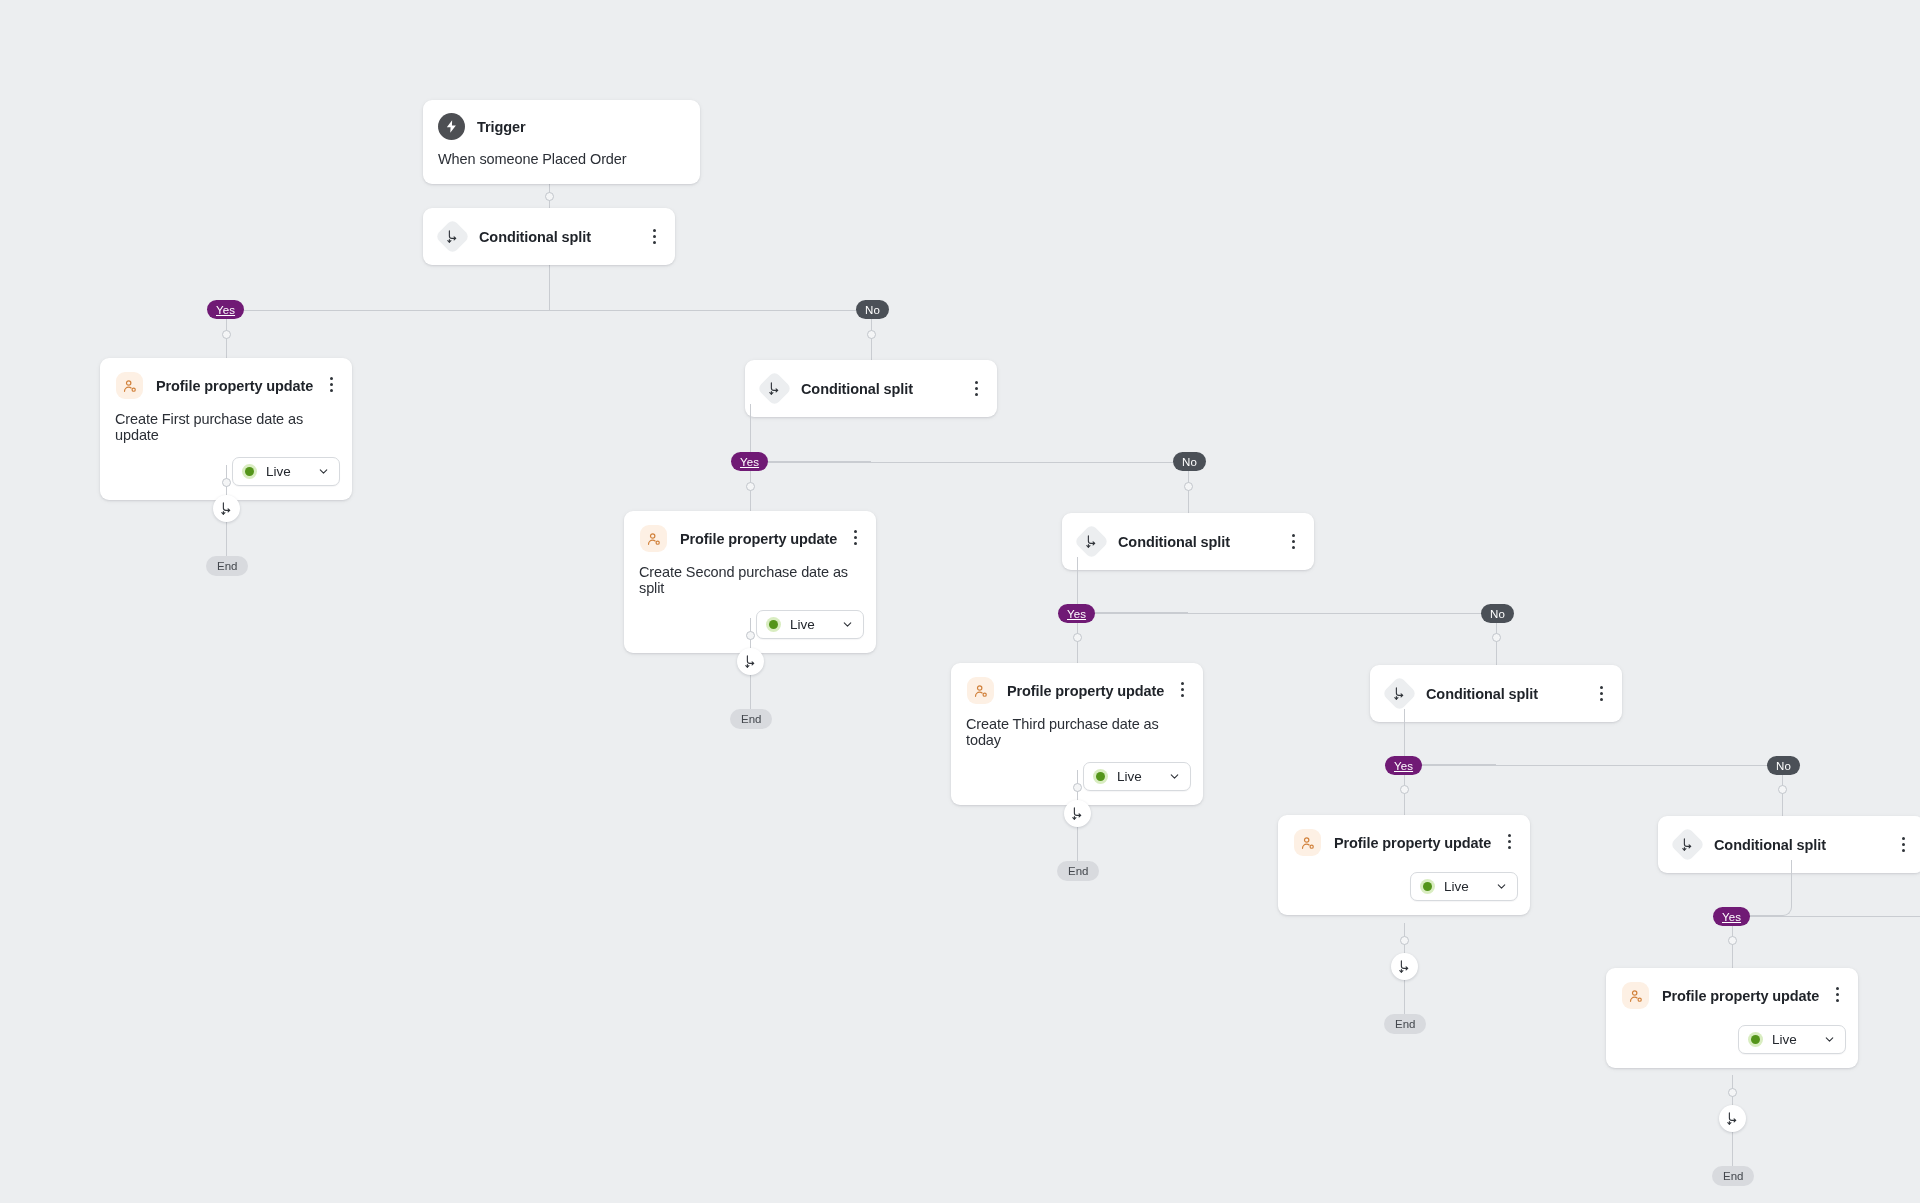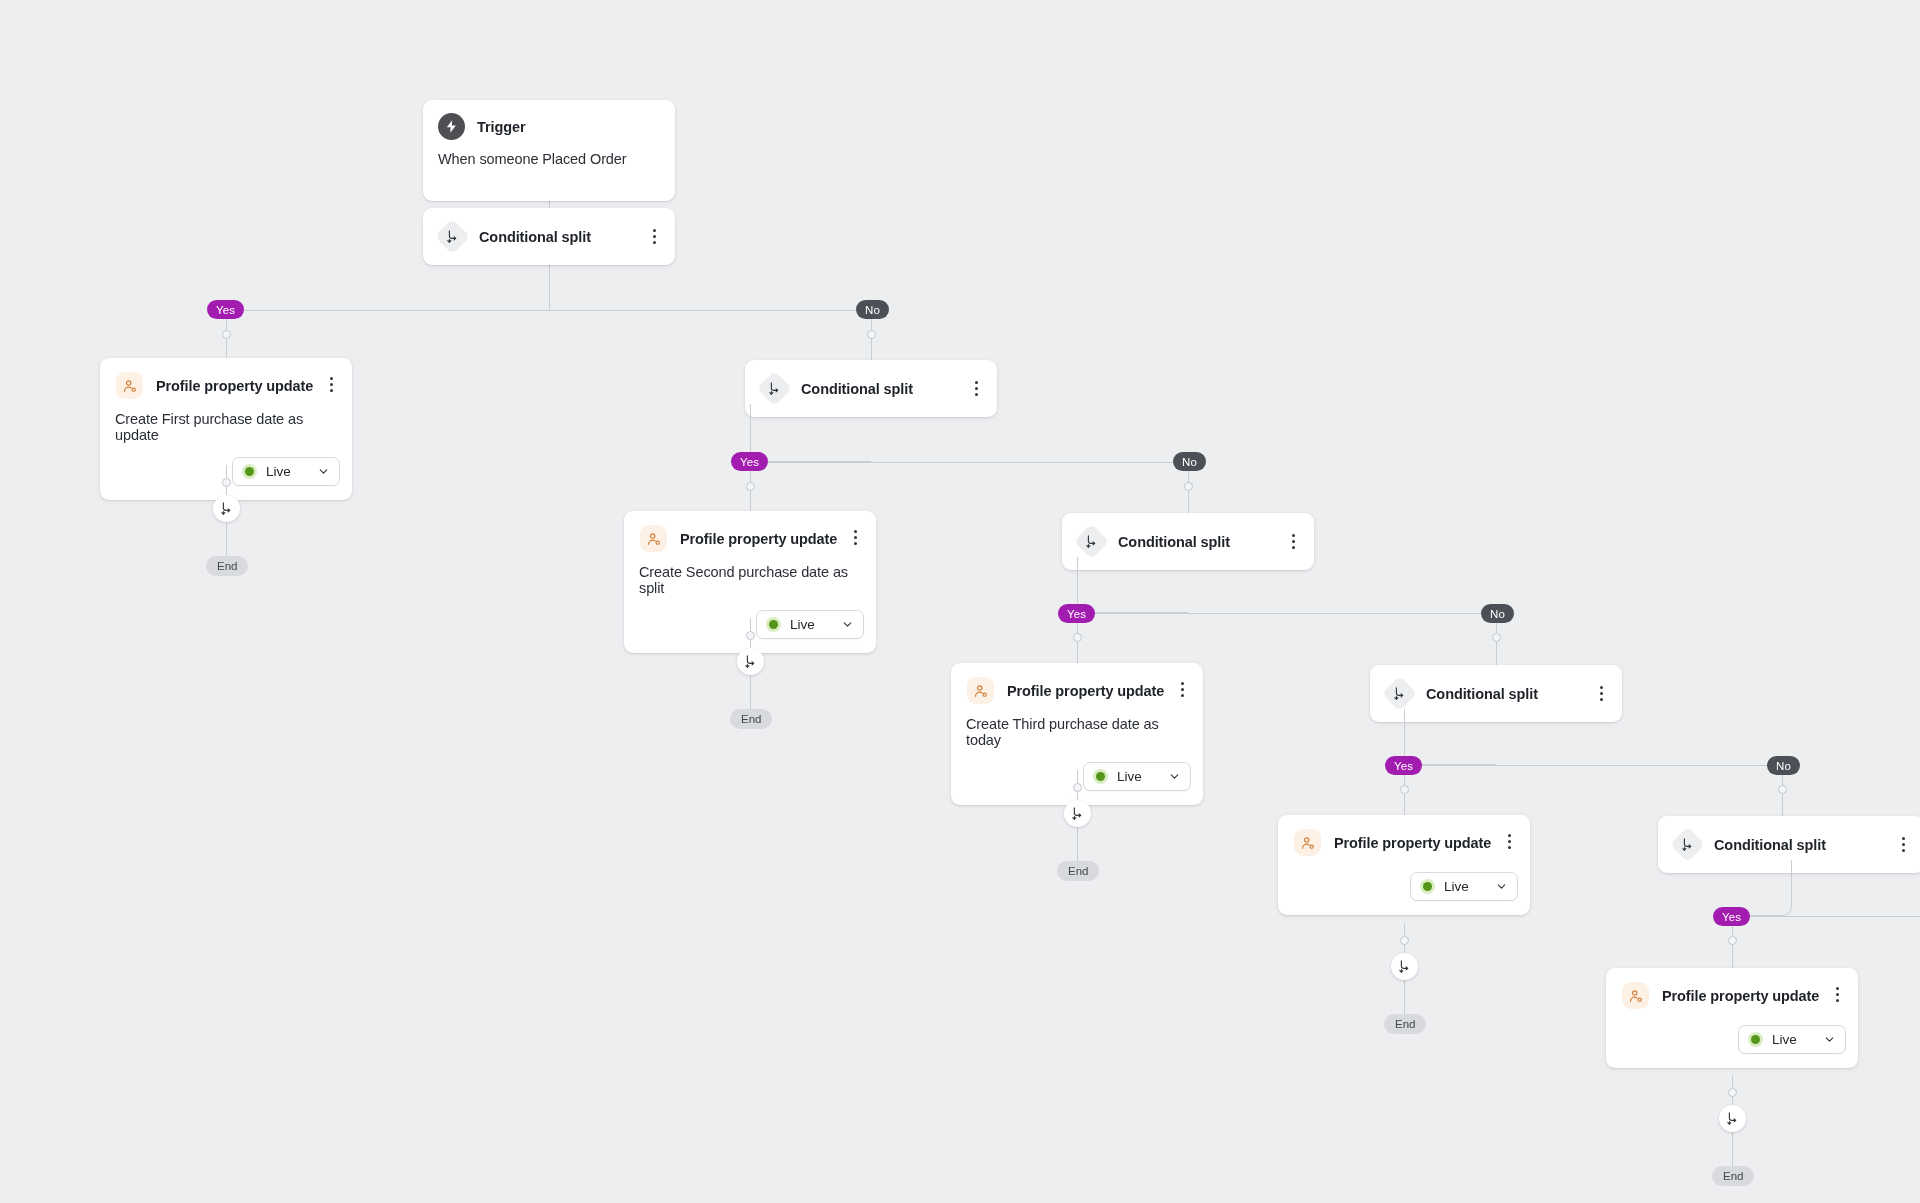--- a/index.html
+++ b/index.html
@@ -174,21 +174,21 @@
     font-size: 11.5px;
     color: #fff;
     display: flex;
     align-items: center;
     justify-content: center;
     padding: 0 9px;
     letter-spacing: .1px;
     cursor: pointer;
     z-index: 3;
   }
-  .pill-yes { background: #a21caf; }
+  .pill-yes { background: #701a75; text-decoration: underline; }
   .pill-no  { background: #4b5057; }
 
   .endpill {
     position: absolute;
     height: 20px;
     border-radius: 10px;
     background: #d8dade;
     color: #43474d;
     font-size: 11.5px;
     display: flex; align-items: center; justify-content: center;
@@ -217,30 +217,30 @@
   <div class="line-v" style="left:549px; top:252px; height:58px;"></div>
   <div class="line-h" style="left:226px; top:310px; width:646px;"></div>
   <div class="line-v" style="left:226px; top:310px; height:50px;"></div>
   <div class="dot" style="left:222px; top:330px;"></div>
   <div class="line-v" style="left:871px; top:310px; height:52px;"></div>
   <div class="dot" style="left:867px; top:330px;"></div>
 
   <div class="pill pill-yes" style="left:207px; top:300px;">Yes</div>
   <div class="pill pill-no" style="left:856px; top:300px;">No</div>
 
-  <div class="card" style="left:423px; top:100px; width:252px;">
+  <div class="card" style="left:423px; top:100px; width:277px;">
     <div class="card-head">
       <span class="icon-trigger">
         <svg width="15" height="15" viewBox="0 0 24 24" fill="#ffffff">
             <path d="M13 2L4.5 13.2h6L10 22l9-11.5h-6.3L13 2z"></path>
           </svg>
       </span>
       <span class="card-title">Trigger</span>
     </div>
-    <div class="card-body" style="padding-bottom:34px;">When someone Placed Order</div>
+    <div class="card-body" style="padding-bottom:17px;">When someone Placed Order</div>
   </div>
 
   <div class="card" style="left:423px; top:208px; width:252px;">
     <div class="card-head" style="padding-top:14px; padding-bottom:14px;">
       <span class="icon-split">
         <svg width="15" height="15" viewBox="0 0 24 24" fill="none" stroke="#30343a" stroke-width="1.8" stroke-linecap="round" stroke-linejoin="round">
             <path d="M7 3v8a4 4 0 0 0 4 4h6"></path>
             <path d="M7 21v-4"></path>
             <path d="M4.5 18.5L7 21l2.5-2.5"></path>
             <path d="M14.5 12.5L17 15l-2.5 2.5"></path>

